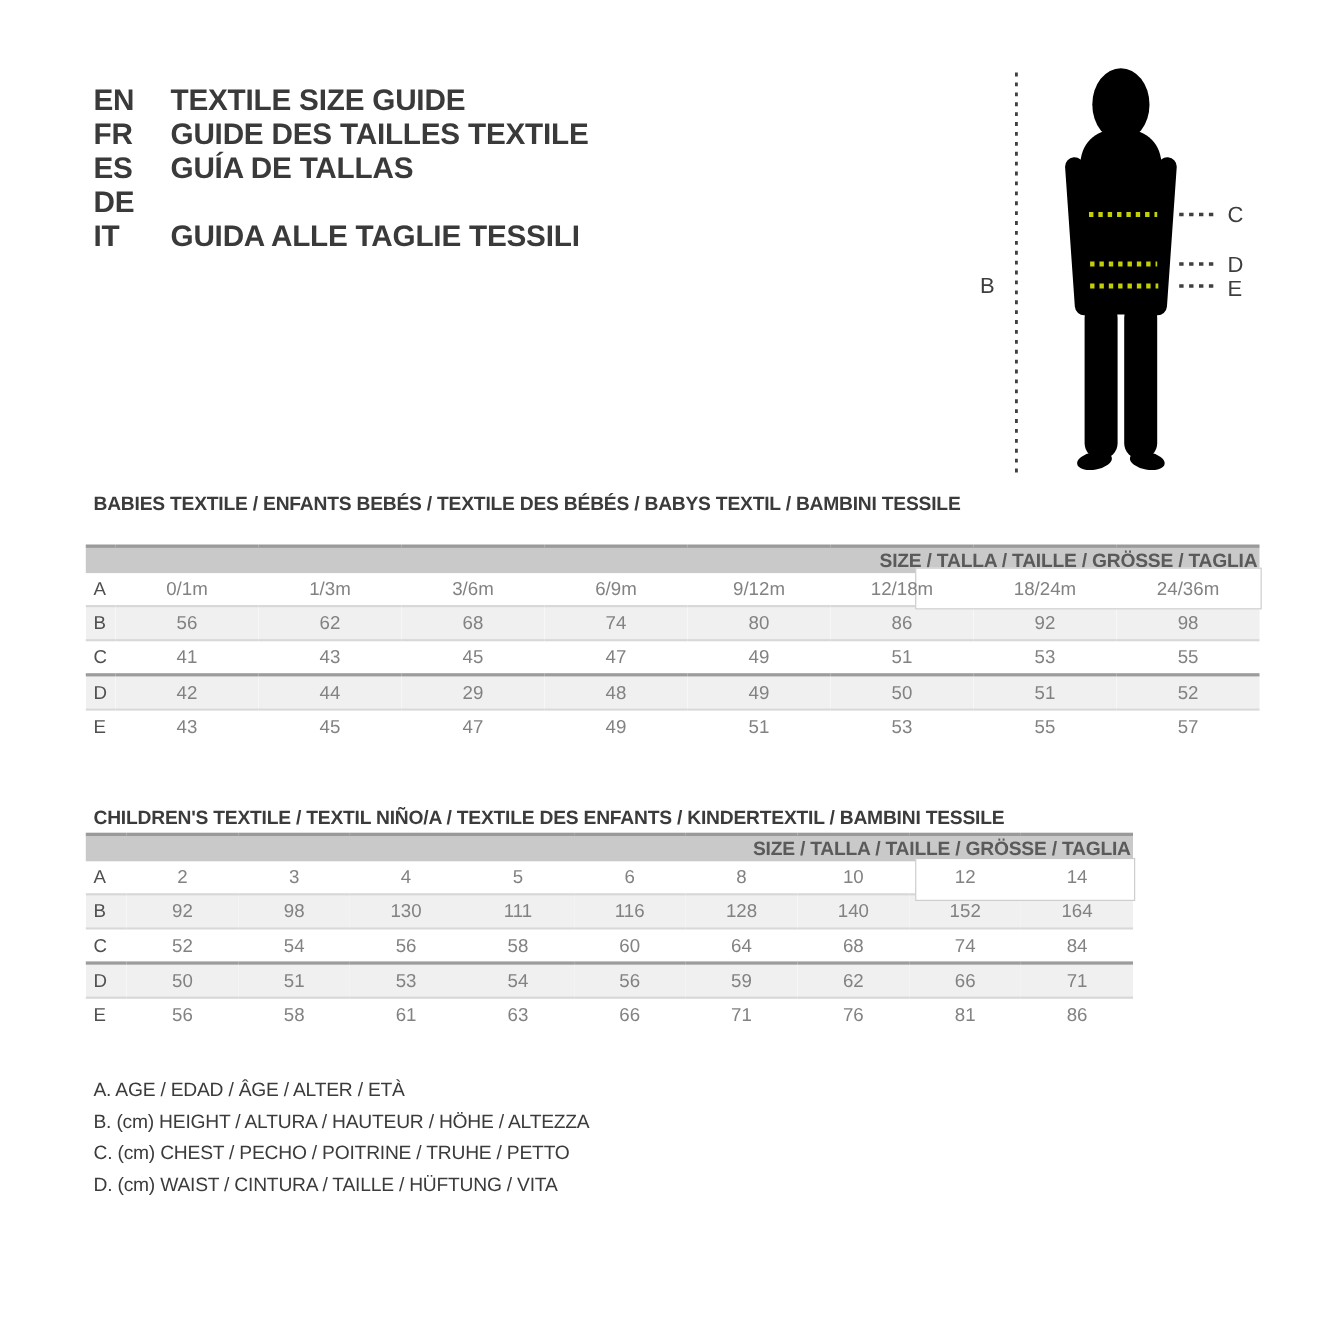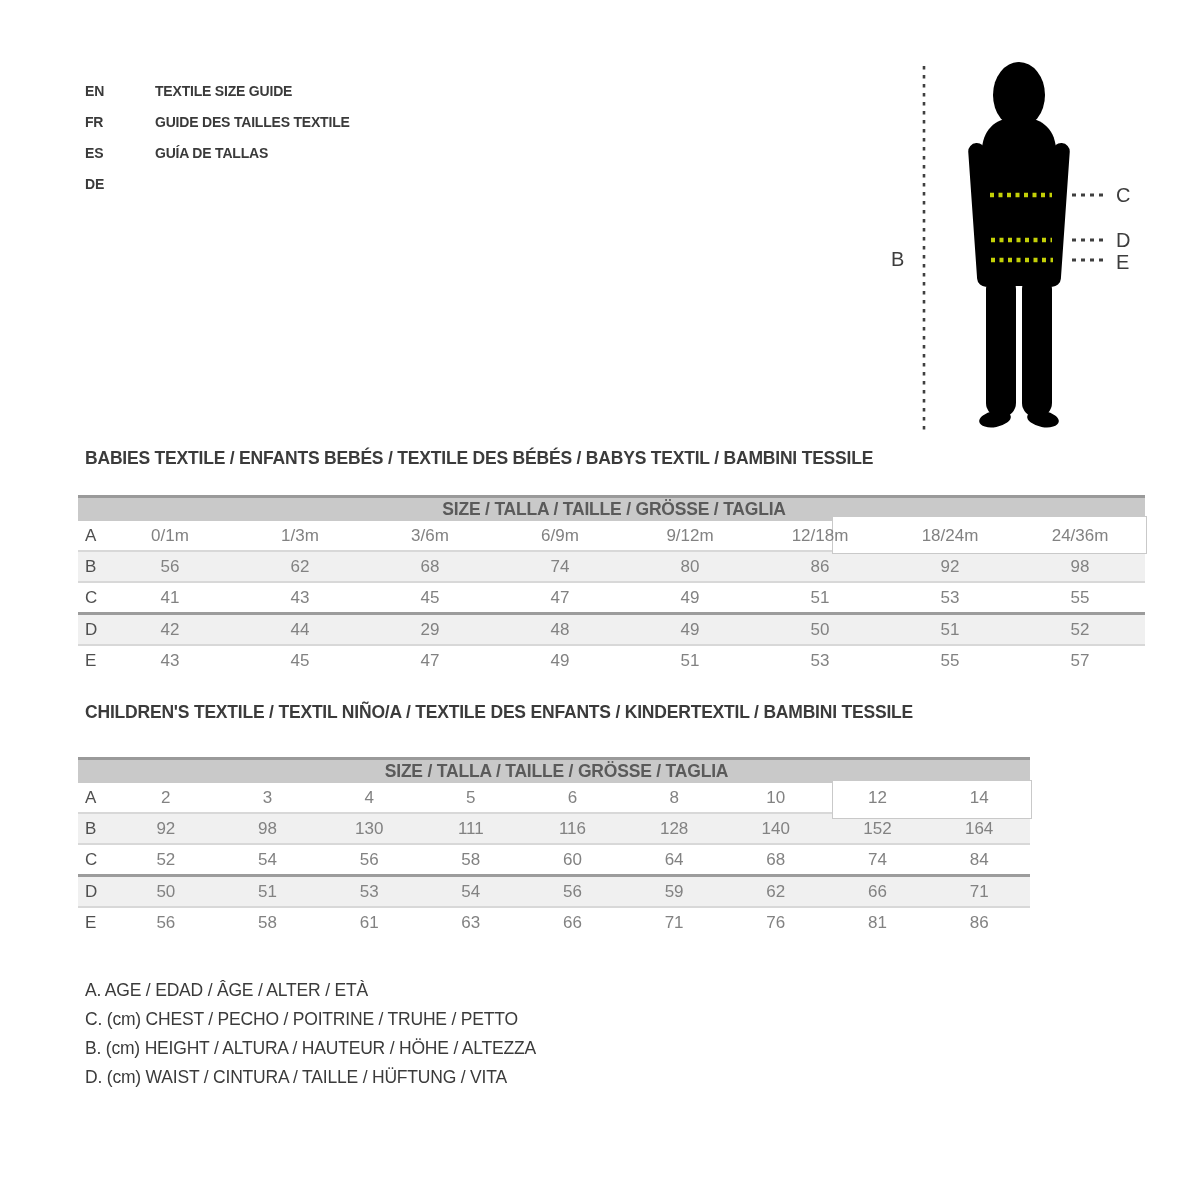--- a/index.html
+++ b/index.html
@@ -3,43 +3,43 @@
 <meta charset="utf-8">
 <style>
   html,body{margin:0;padding:0}
   body{
     width:1200px;height:1200px;background:#ffffff;position:relative;overflow:hidden;
     font-family:"Liberation Sans","DejaVu Sans",sans-serif;color:#3d3d3d;
   }
   .abs{position:absolute}
 
   
-  .lang{left:85px;top:76px;font-size:14px;font-weight:700;letter-spacing:-0.2px;color:#3a3a3a}
+  .lang{left:85px;top:76px;font-size:27px;font-weight:700;letter-spacing:-0.2px;color:#3a3a3a}
   .lang-row{display:flex;height:31px;line-height:31px}
   .lang-code{width:70px;flex:0 0 70px}
 
   
   .sec-title{font-size:17.5px;font-weight:700;letter-spacing:-0.2px;color:#3b3b3b;white-space:nowrap}
   .babies-title{left:85px;top:448px}
-  .children-title{left:85px;top:702px}
+  .children-title{left:85px;top:733px}
 
   
   .tbl-wrap{position:absolute}
   .babies-wrap{left:78px;top:495px;width:1067px}
   .children-wrap{left:78px;top:757px;width:952px}
   table{border-collapse:collapse;table-layout:fixed}
   .babies-table{width:1067px}
   .children-table{width:952px}
   .babies-table col.col-label{width:27px}
   .babies-table col.col-data{width:130px}
   .children-table col.col-label{width:37px}
   .children-table col.col-data{width:101.6px}
   thead td{
     background:#c9c9c9;border-top:3px solid #9a9a9a;height:23px;
-    font-size:17.5px;font-weight:700;color:#5a5a5a;text-align:center;padding:0 2px 0 7px;
+    font-size:17.5px;font-weight:700;color:#5a5a5a;text-align:right;padding:0 2px 0 7px;
     letter-spacing:-0.2px;white-space:nowrap;overflow:visible;
   }
   tbody td{
     position:relative;z-index:6;height:29px;padding:0;text-align:center;
     font-size:17px;color:#828282;white-space:nowrap;
   }
   tbody td.rowlabel{text-align:left;padding-left:7px;color:#4f4f4f}
   tbody tr{border-top:2px solid #d8d8d8}
   tbody tr:first-child{border-top:none}
   tbody tr:nth-child(4){border-top:3px solid #9c9c9c}
@@ -69,20 +69,24 @@
   <div class="lang-row">
     <span class="lang-code">FR</span>
     <span class="lang-label">GUIDE DES TAILLES TEXTILE</span>
   </div>
   <div class="lang-row">
     <span class="lang-code">ES</span>
     <span class="lang-label">GUÍA DE TALLAS</span>
   </div>
   <div class="lang-row">
     <span class="lang-code">DE</span>
+  </div>
+  <div class="lang-row">
+    <span class="lang-code">IT</span>
+    <span class="lang-label">GUIDA ALLE TAGLIE TESSILI</span>
   </div>
 </div>
 
 <svg class="abs figure" viewBox="0 0 260 392">
 
   <g fill="#000000">
     <ellipse cx="141" cy="42" rx="26" ry="33"></ellipse>
     <rect x="127" y="55" width="28" height="20"></rect>
     <path d="M 141 64 C 120 64 106 74 104 95 L 101 160 C 100 196 103 216 106 233 L 176 233 C 179 216 182 196 181 160 L 178 95 C 176 74 162 64 141 64 Z"></path>
     <rect x="90" y="90" width="17" height="144" rx="8.5" transform="rotate(-4 98 95)"></rect>
@@ -255,16 +259,16 @@
           <td>76</td>
           <td>81</td>
           <td>86</td>
         </tr>
       </tbody>
   </table>
 </div>
 
 <div class="abs legend">
   <div>A. AGE / EDAD / ÂGE / ALTER / ETÀ</div>
+  <div>B. (cm) HEIGHT / ALTURA / HAUTEUR / HÖHE / ALTEZZA</div>
   <div>C. (cm) CHEST / PECHO / POITRINE / TRUHE / PETTO</div>
-  <div>B. (cm) HEIGHT / ALTURA / HAUTEUR / HÖHE / ALTEZZA</div>
   <div>D. (cm) WAIST / CINTURA / TAILLE / HÜFTUNG / VITA</div>
 </div>
 
 </body></html>

